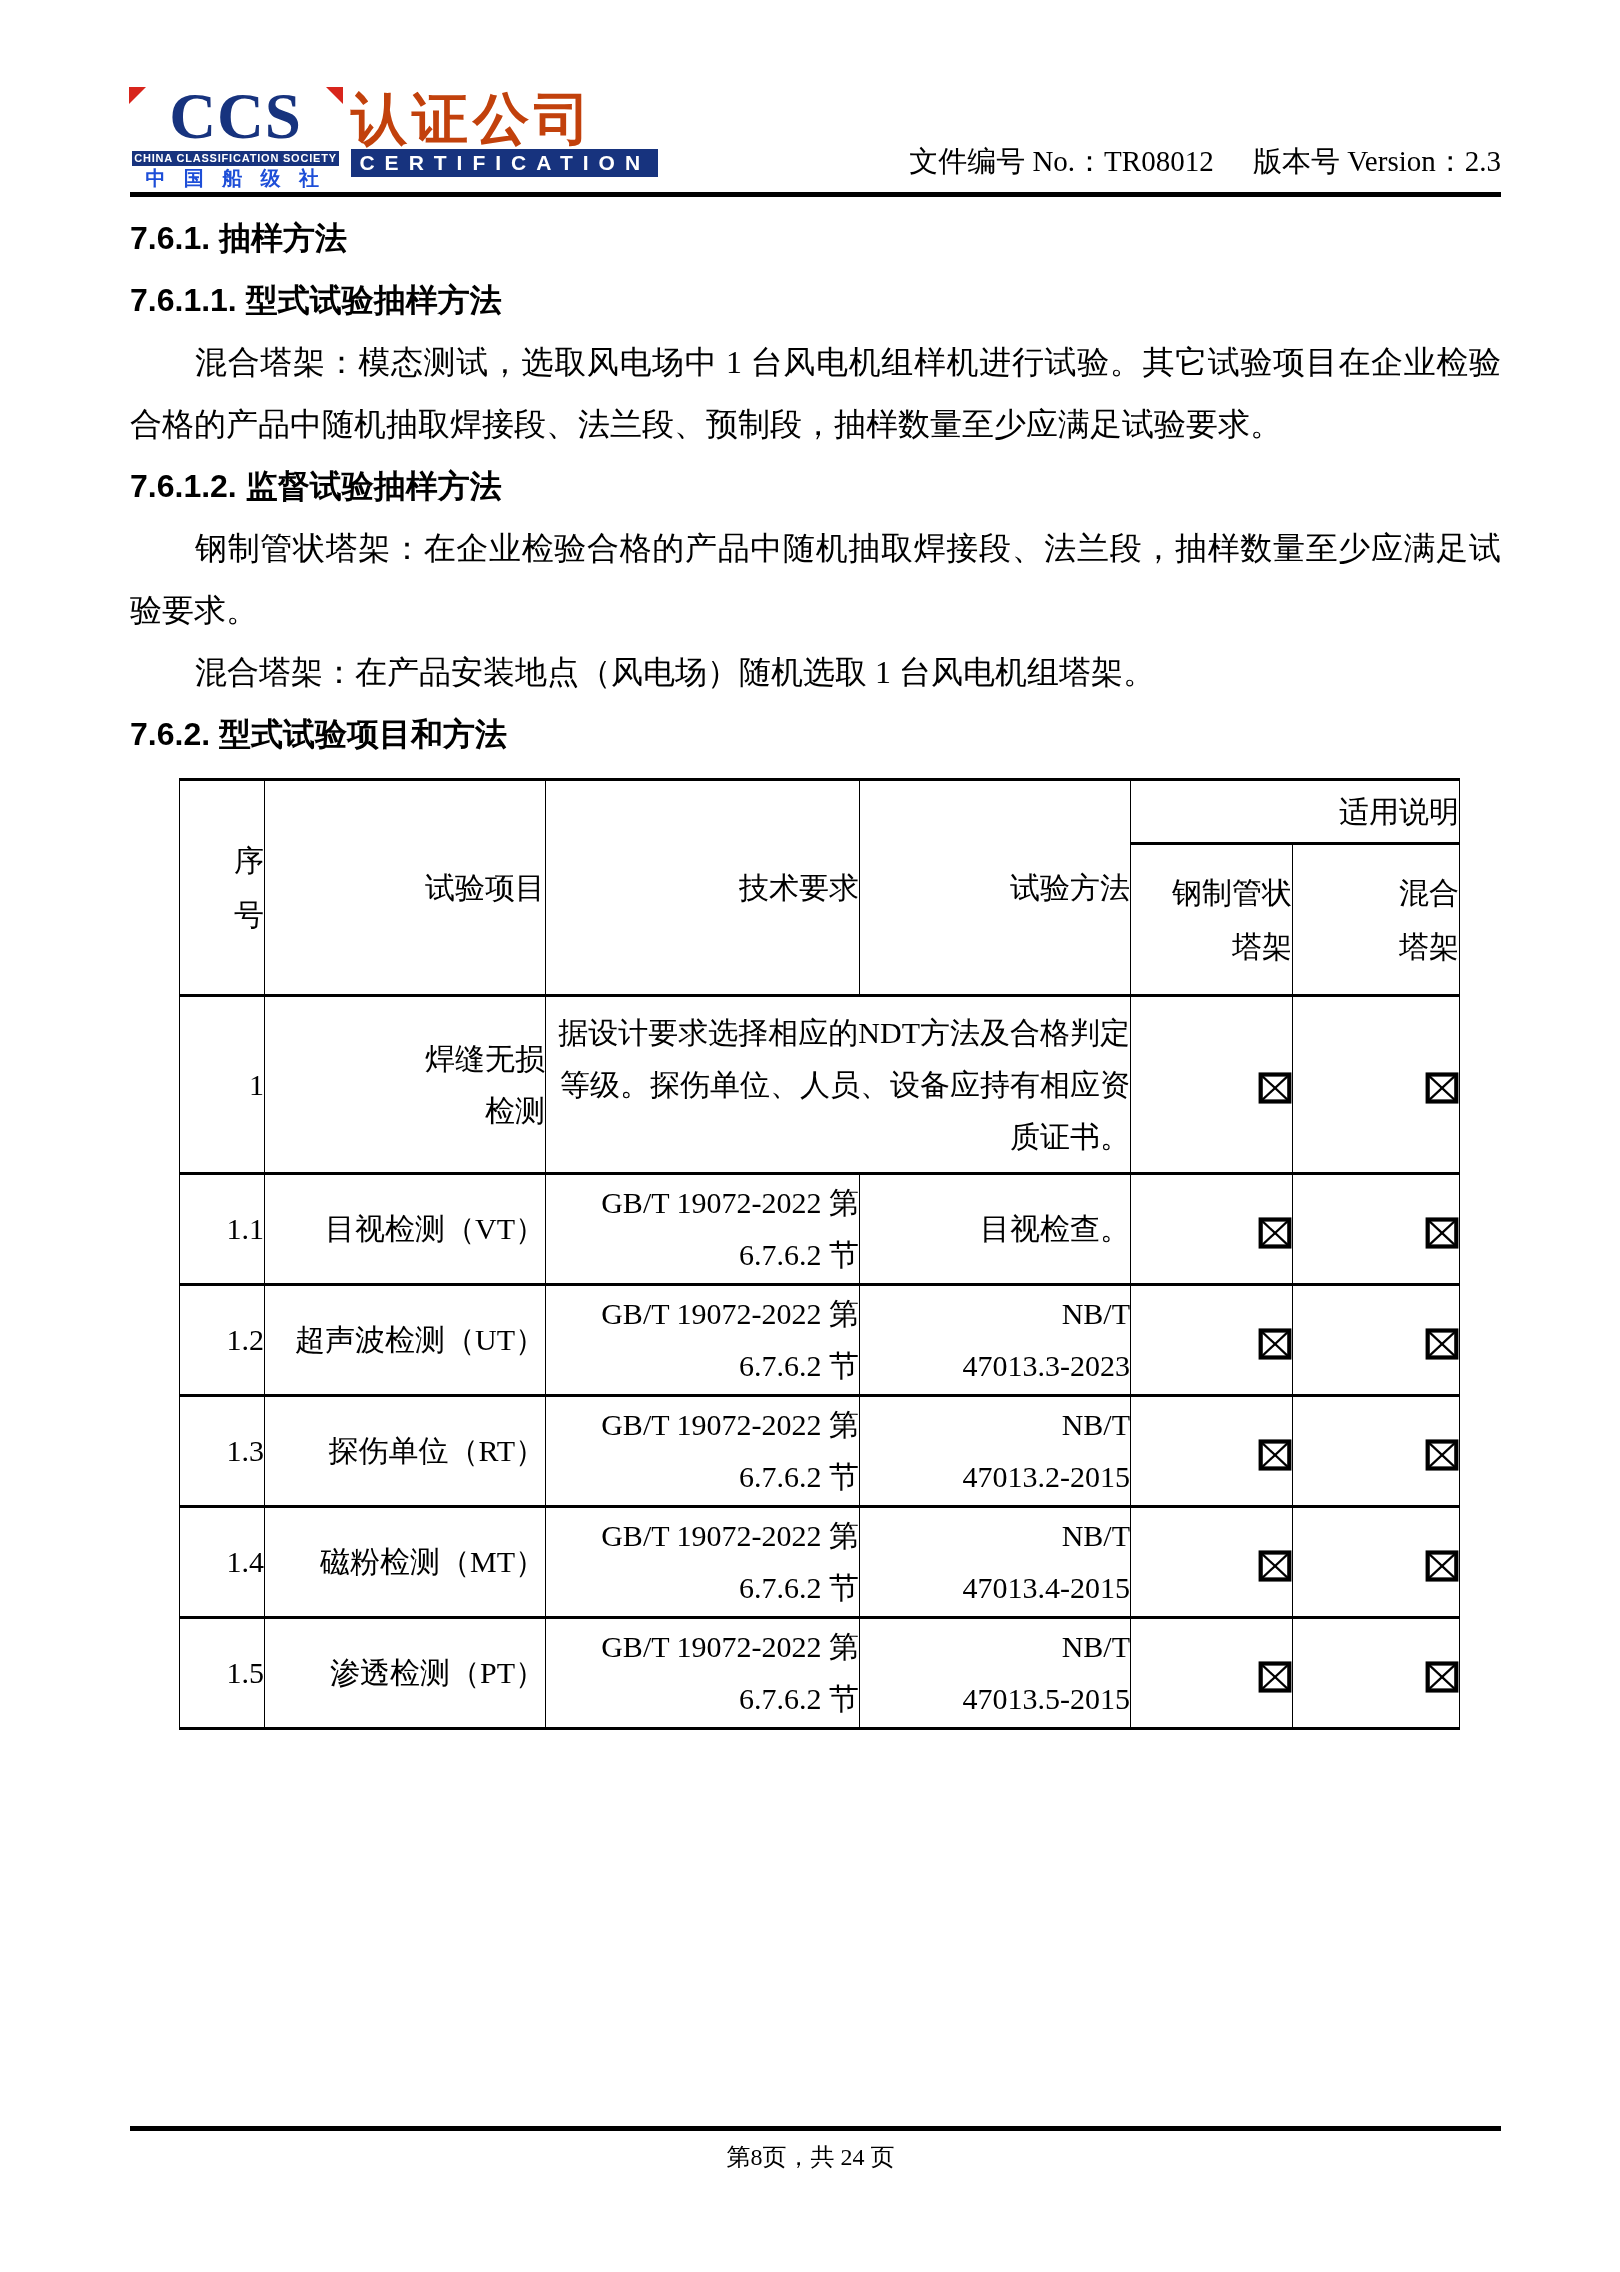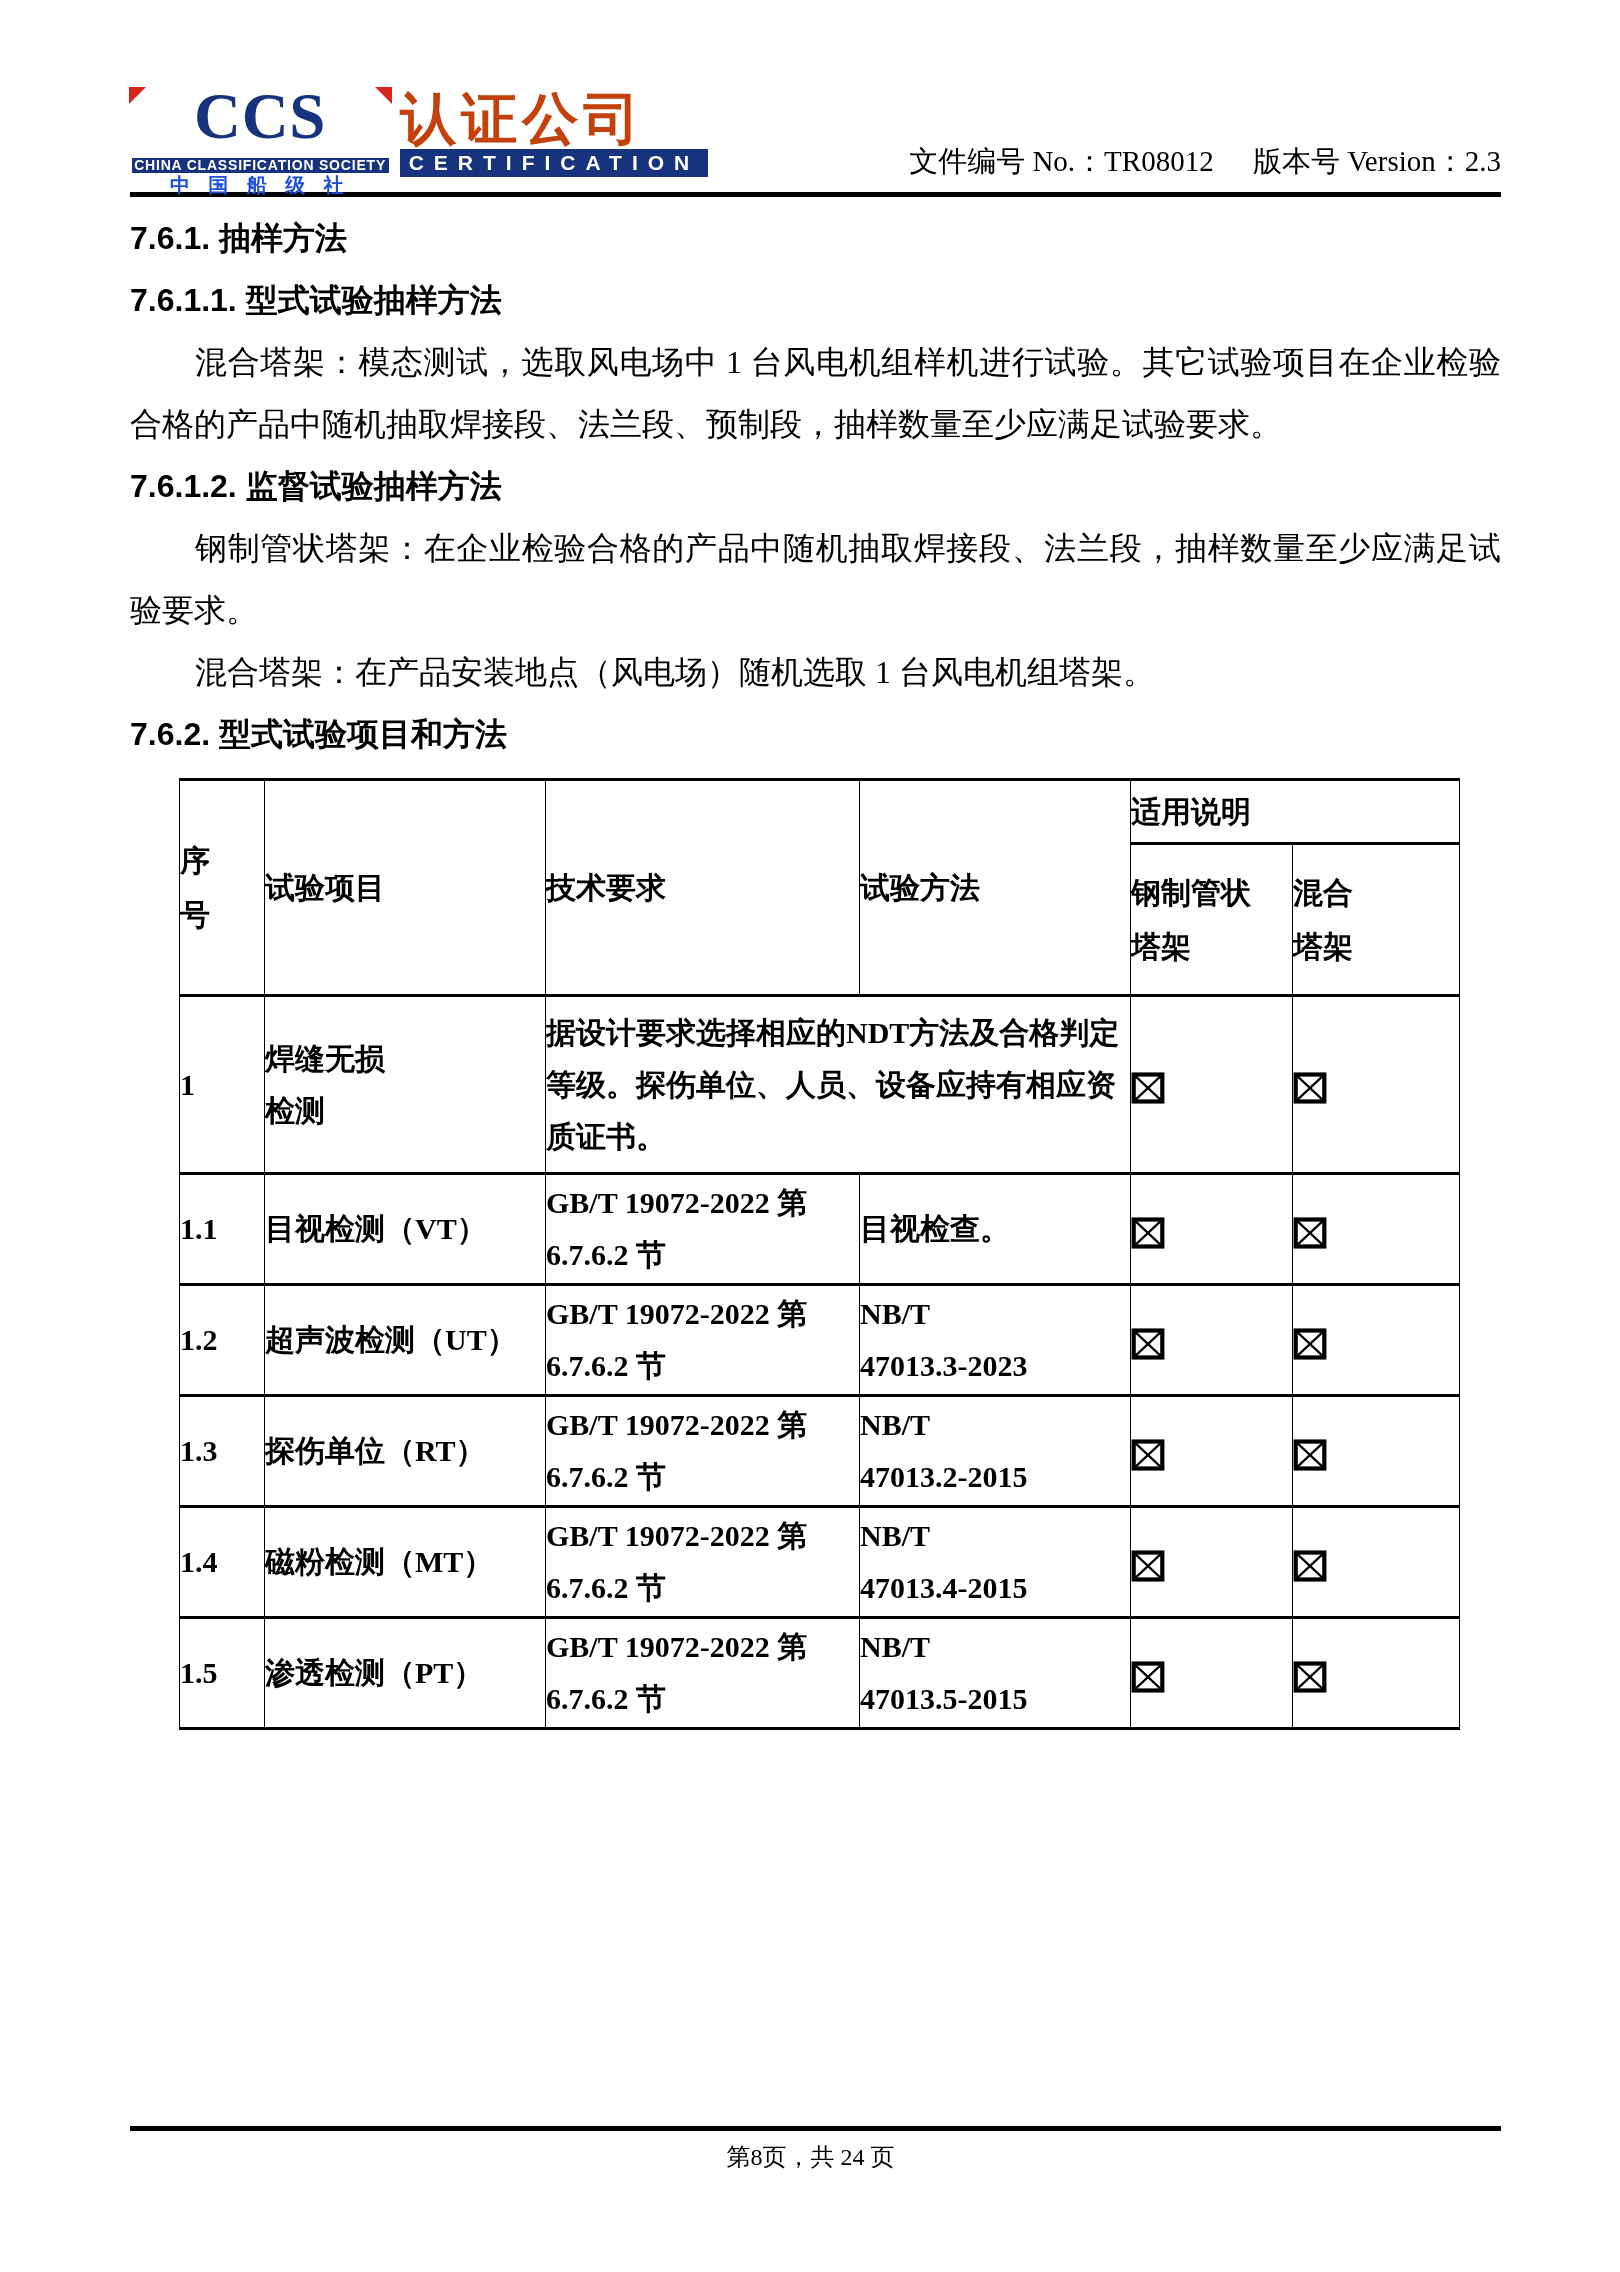--- a/index.html
+++ b/index.html
@@ -20,23 +20,23 @@
   }
   .red-accent-left {
     position:absolute; left:-2.5px; top:-3.4px; width:0; height:0;
     border-left:17px solid #d8251c; border-bottom:17px solid transparent;
   }
   .red-accent-right {
     position:absolute; right:-3.4px; top:-3.4px; width:0; height:0;
     border-right:17px solid #d8251c; border-bottom:17px solid transparent;
   }
   .soc-bar {
-    display:block; background:#17337e; color:#fff; margin-top:16px;
+    display:block; background:#17337e; color:#fff; margin-top:9px;
     font-family:"Liberation Sans","DejaVu Sans",sans-serif; font-weight:bold;
-    font-size:14px; line-height:13.4px; letter-spacing:0.8px; padding:0.8px 2.5px; white-space:nowrap;text-align:right;
+    font-size:11px; line-height:13.4px; letter-spacing:0.8px; padding:0.8px 2.5px; white-space:nowrap;text-align:right;
   }
   .soc-cn {
     display:block; color:#1d4ed8; font-weight:bold; font-size:20px; line-height:25px;
     letter-spacing:6.7px; white-space:nowrap;
   }
   .logo-right { display:inline-block; margin-left:11.7px; text-align:left; }
   .company-cn {
     display:block; color:#c2410c; font-weight:bold; font-size:56px; line-height:57px;
     letter-spacing:5px; font-family:"Liberation Sans","DejaVu Sans",sans-serif; white-space:nowrap;
   }
@@ -59,22 +59,22 @@
   }
 
   
   table.testtab {
     border-collapse:collapse; table-layout:fixed; width:1281px;
     margin:13.4px 0 0 49px; font-size:30px;
   }
   .testtab th, .testtab td {
     border-left:1.7px solid #000; border-right:1.7px solid #000;
     border-top:3.4px solid #000; border-bottom:3.4px solid #000;
-    padding:0; text-align:left; vertical-align:middle;
-    font-weight:bold; white-space:pre-line; line-height:52px;
+    padding:0; text-align:right; vertical-align:middle;
+    font-weight:normal; white-space:pre-line; line-height:52px;
   }
   .testtab th { line-height:54px; }
   .th-no { line-height:87px; }
   .th-two { line-height:80px; }
   .cell-left { text-align:left; padding-left:13.4px; padding-right:6.7px; }
   .cell-just { text-align:justify; padding:6.7px 11.7px; line-height:59px; }
   tr.hr1 { height:64px; }
   tr.hr2 { height:152px; }
   tr.r-big { height:178px; }
   tr.r-std { height:111px; }

